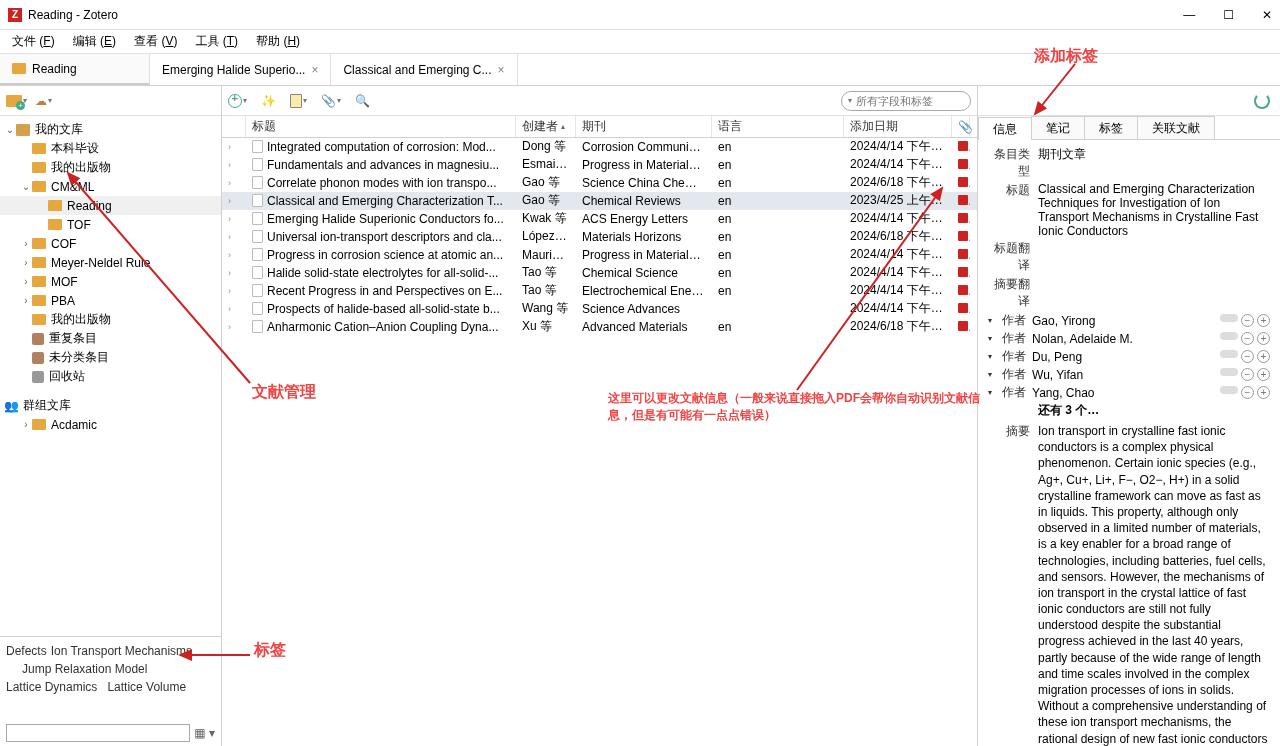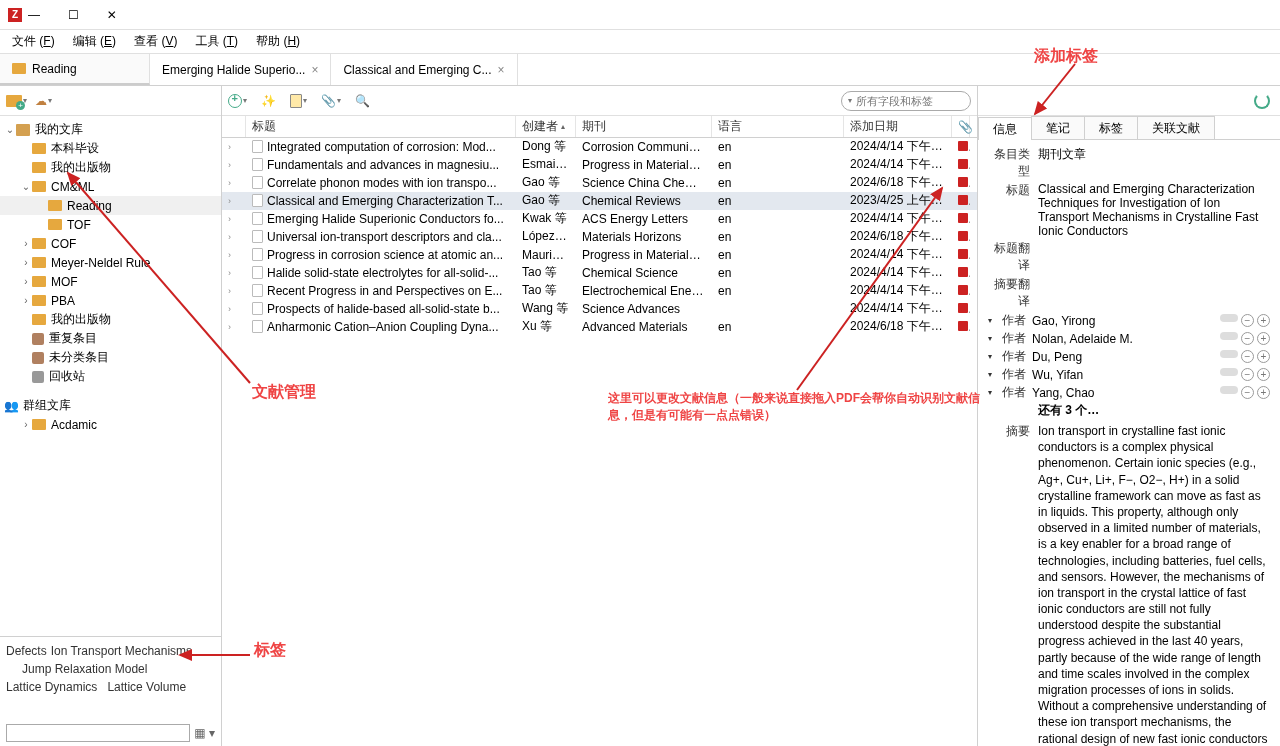--- a/index.html
+++ b/index.html
@@ -81,20 +81,21 @@
 .abstract { color: #000; line-height: 1.35; }
 .annotation { position: absolute; color: #ef4444; font-weight: bold; font-size: 16px; z-index: 100; pointer-events: none; }
 .arrow { position: absolute; z-index: 99; pointer-events: none; }
 .arrow svg { overflow: visible; }
 </style>
 </head>
 <body>
 
 <div class="titlebar">
   <span class="z-icon">Z</span>
+  <span class="title">Reading - Zotero</span>
   <div class="win-controls">
     <span>—</span>
     <span>☐</span>
     <span>✕</span>
   </div>
 </div>
 
 <div class="menubar">
   <span class="menu-item"><span>文件</span> (<u>F</u>)</span>
   <span class="menu-item"><span>编辑</span> (<u>E</u>)</span>

